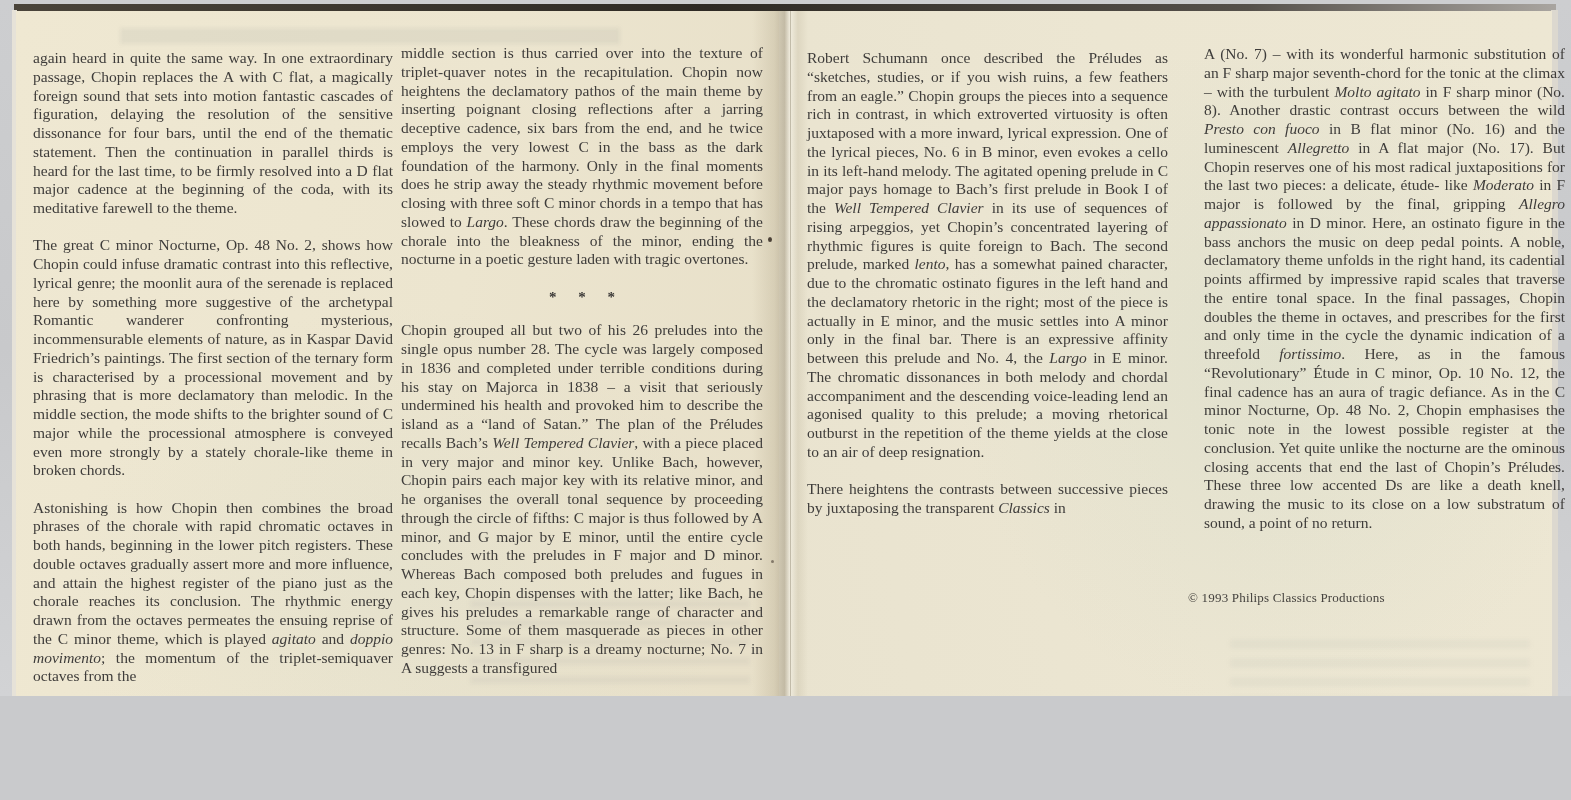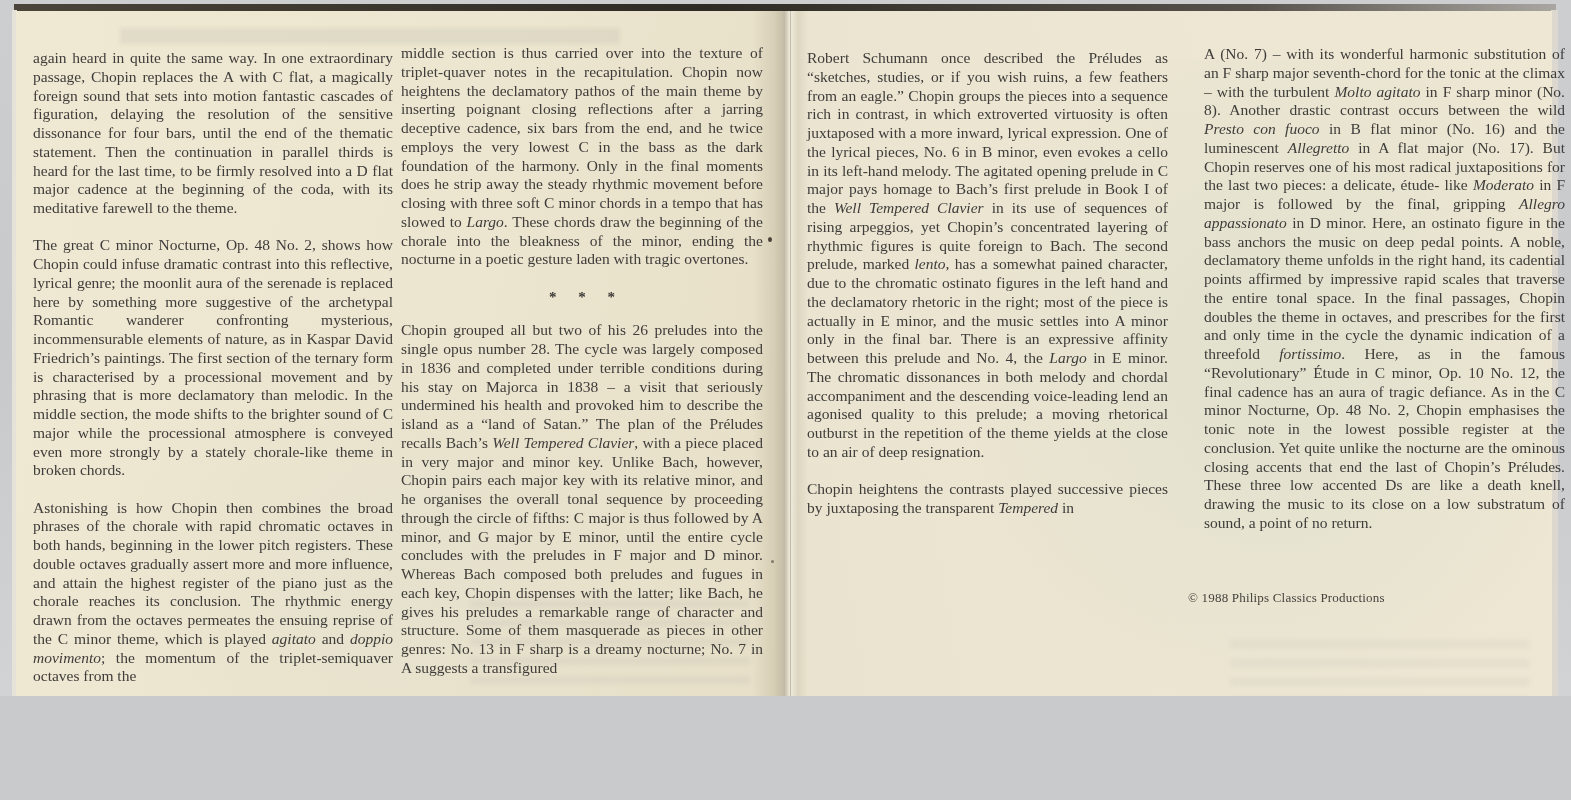--- a/index.html
+++ b/index.html
@@ -84,24 +84,24 @@
       <p class="para"><span>The great C minor Nocturne, Op. 48 No. 2, shows how Chopin could infuse dramatic contrast into this reflective, lyrical genre; the moonlit aura of the serenade is replaced here by something more suggestive of the archetypal Romantic wanderer confronting mysterious, incommensurable elements of nature, as in Kaspar David Friedrich’s paintings. The first section of the ternary form is characterised by a processional movement and by phrasing that is more declamatory than melodic. In the middle section, the mode shifts to the brighter sound of C major while the processional atmosphere is conveyed even more strongly by a stately chorale-like theme in broken chords.</span></p>
       <p class="para"><span>Astonishing is how Chopin then combines the broad phrases of the chorale with rapid chromatic octaves in both hands, beginning in the lower pitch registers. These double octaves gradually assert more and more influence, and attain the highest register of the piano just as the chorale reaches its conclusion. The rhythmic energy drawn from the octaves permeates the ensuing reprise of the C minor theme, which is played </span><i>agitato</i><span> and </span><i>doppio movimento</i><span>; the momentum of the triplet-semiquaver octaves from the</span></p>
     </div>
   <div class="col col2">
       <p class="para"><span>middle section is thus carried over into the texture of triplet-quaver notes in the recapitulation. Chopin now heightens the declamatory pathos of the main theme by inserting poignant closing reflections after a jarring deceptive cadence, six bars from the end, and he twice employs the very lowest C in the bass as the dark foundation of the harmony. Only in the final moments does he strip away the steady rhythmic movement before closing with three soft C minor chords in a tempo that has slowed to </span><i>Largo</i><span>. These chords draw the beginning of the chorale into the bleakness of the minor, ending the nocturne in a poetic gesture laden with tragic overtones.</span></p>
       <div class="divider">* * *</div>
       <p class="para"><span>Chopin grouped all but two of his 26 preludes into the single opus number 28. The cycle was largely composed in 1836 and completed under terrible conditions during his stay on Majorca in 1838 – a visit that seriously undermined his health and provoked him to describe the island as a “land of Satan.” The plan of the Préludes recalls Bach’s </span><i>Well Tempered Clavier</i><span>, with a piece placed in very major and minor key. Unlike Bach, however, Chopin pairs each major key with its relative minor, and he organises the overall tonal sequence by proceeding through the circle of fifths: C major is thus followed by A minor, and G major by E minor, until the entire cycle concludes with the preludes in F major and D minor. Whereas Bach composed both preludes and fugues in each key, Chopin dispenses with the latter; like Bach, he gives his preludes a remarkable range of character and structure. Some of them masquerade as pieces in other genres: No. 13 in F sharp is a dreamy nocturne; No. 7 in A suggests a transfigured</span></p>
     </div>
   <div class="col col3">
       <p class="para"><span>Robert Schumann once described the Préludes as “sketches, studies, or if you wish ruins, a few feathers from an eagle.” Chopin groups the pieces into a sequence rich in contrast, in which extroverted virtuosity is often juxtaposed with a more inward, lyrical expression. One of the lyrical pieces, No. 6 in B minor, even evokes a cello in its left-hand melody. The agitated opening prelude in C major pays homage to Bach’s first prelude in Book I of the </span><i>Well Tempered Clavier</i><span> in its use of sequences of rising arpeggios, yet Chopin’s concentrated layering of rhythmic figures is quite foreign to Bach. The second prelude, marked </span><i>lento</i><span>, has a somewhat pained character, due to the chromatic ostinato figures in the left hand and the declamatory rhetoric in the right; most of the piece is actually in E minor, and the music settles into A minor only in the final bar. There is an expressive affinity between this prelude and No. 4, the </span><i>Largo</i><span> in E minor. The chromatic dissonances in both melody and chordal accompaniment and the descending voice-leading lend an agonised quality to this prelude; a moving rhetorical outburst in the repetition of the theme yields at the close to an air of deep resignation.</span></p>
-      <p class="para"><span>Chopin heightens the contrasts played successive pieces by juxtaposing the transparent </span><i>Tempered</i><span> in</span></p>
+      <p class="para"><span>There heightens the contrasts between successive pieces by juxtaposing the transparent </span><i>Classics</i><span> in</span></p>
     </div>
   <div class="col col4">
       <p class="para"><span>A (No. 7) – with its wonderful harmonic substitution of an F sharp major seventh-chord for the tonic at the climax – with the turbulent </span><i>Molto agitato</i><span> in F sharp minor (No. 8). Another drastic contrast occurs between the wild </span><i>Presto con fuoco</i><span> in B flat minor (No. 16) and the luminescent </span><i>Allegretto</i><span> in A flat major (No. 17). But Chopin reserves one of his most radical juxtapositions for the last two pieces: a delicate, étude- like </span><i>Moderato</i><span> in F major is followed by the final, gripping </span><i>Allegro appassionato</i><span> in D minor. Here, an ostinato figure in the bass anchors the music on deep pedal points. A noble, declamatory theme unfolds in the right hand, its cadential points affirmed by impressive rapid scales that traverse the entire tonal space. In the final passages, Chopin doubles the theme in octaves, and prescribes for the first and only time in the cycle the dynamic indication of a threefold </span><i>fortissimo</i><span>. Here, as in the famous “Revolutionary” Étude in C minor, Op. 10 No. 12, the final cadence has an aura of tragic defiance. As in the C minor Nocturne, Op. 48 No. 2, Chopin emphasises the tonic note in the lowest possible register at the conclusion. Yet quite unlike the nocturne are the ominous closing accents that end the last of Chopin’s Préludes. These three low accented Ds are like a death knell, drawing the music to its close on a low substratum of sound, a point of no return.</span></p>
     </div>
 
-  <div class="copyright">© 1988 Philips Classics Productions</div>
+  <div class="copyright">© 1993 Philips Classics Productions</div>
   <div class="rule"></div>
 
   <div class="pagenum pn-left">6</div>
   <div class="pagenum pn-right">7</div>
 </div>
 
 </body></html>

